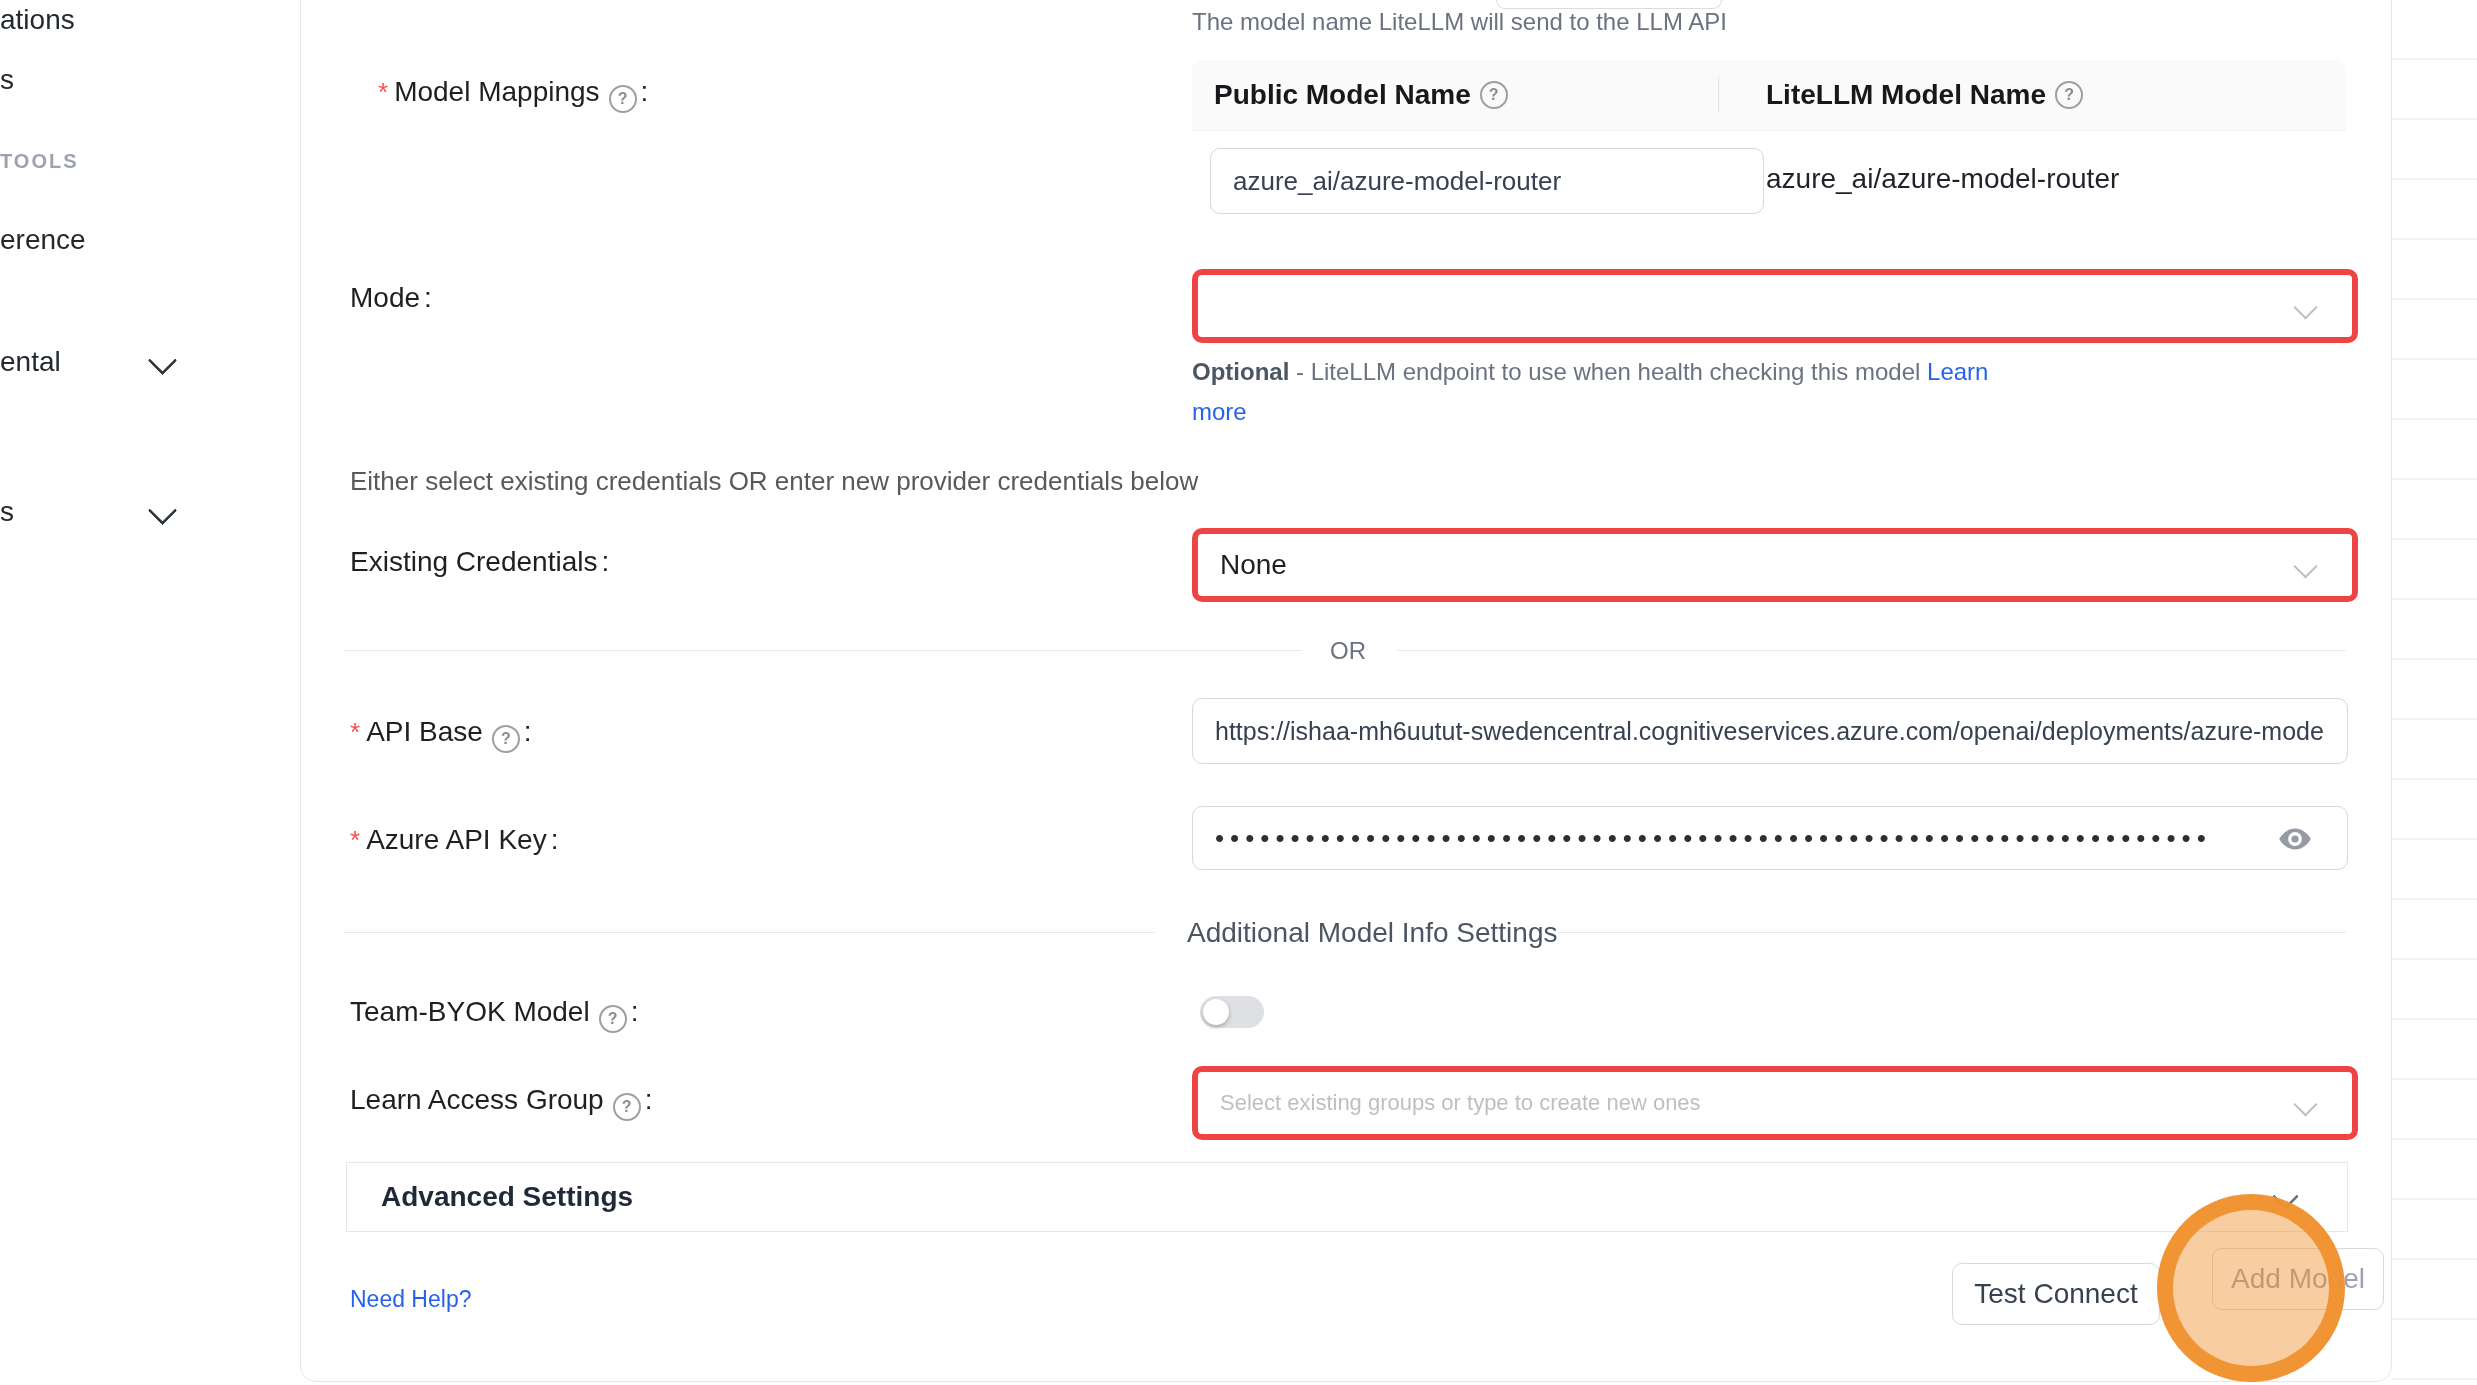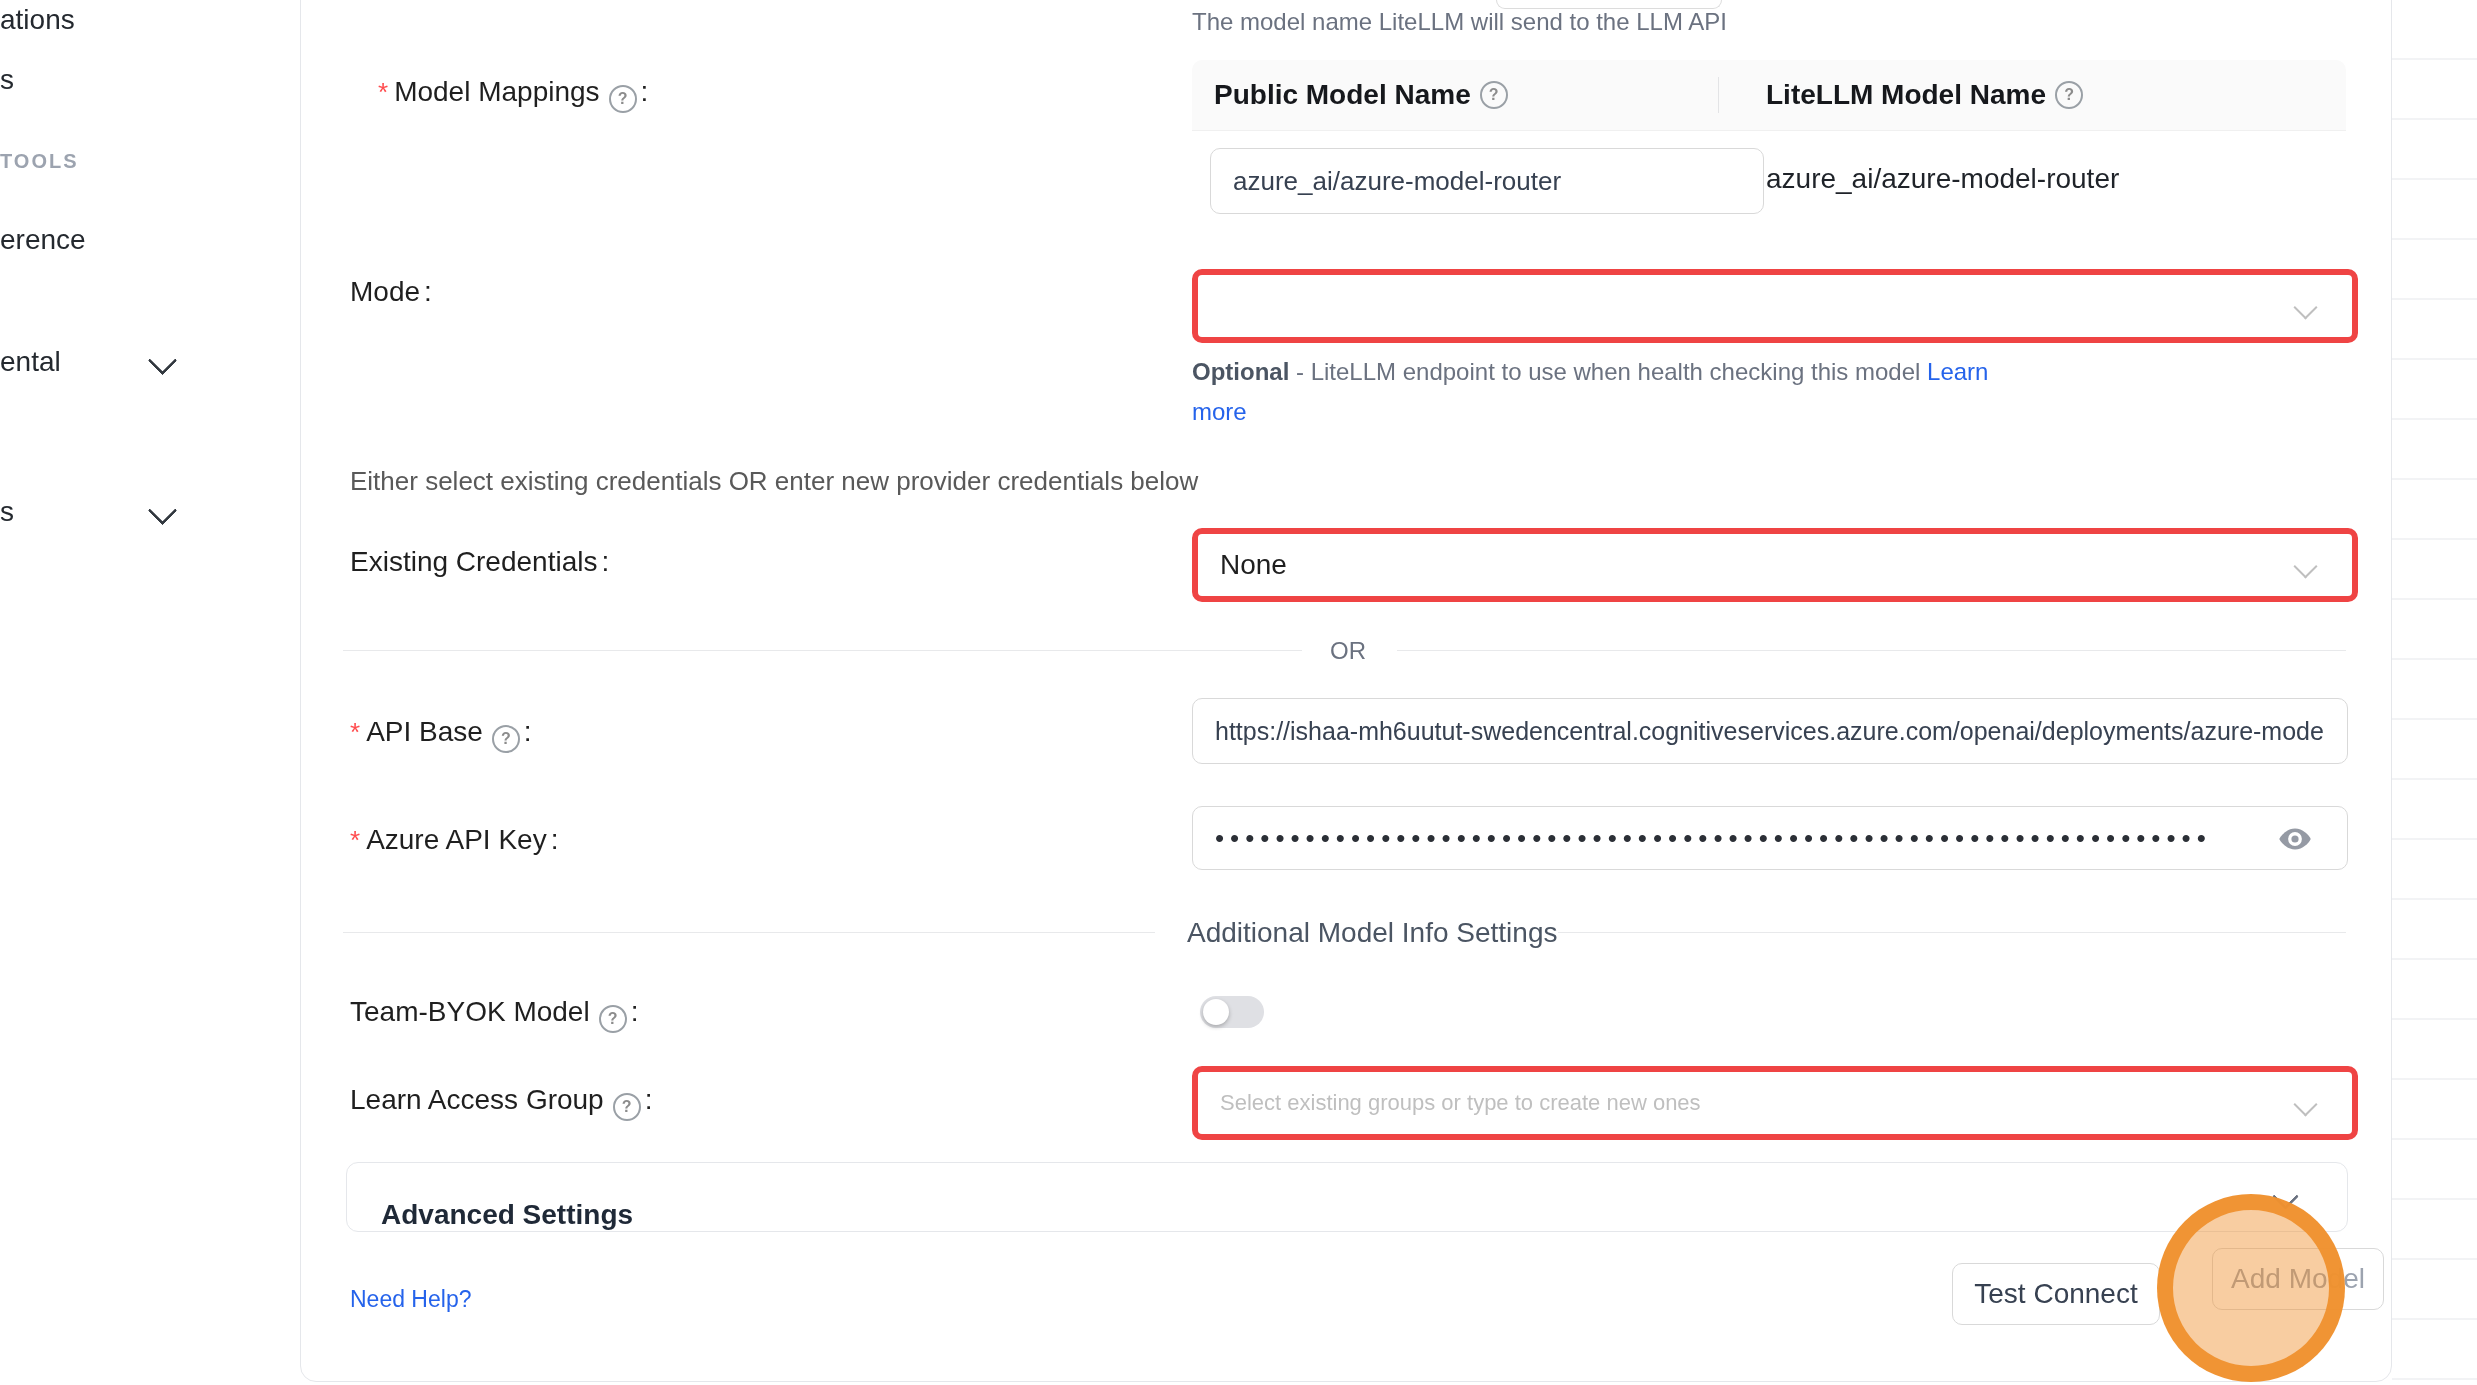--- a/index.html
+++ b/index.html
@@ -48,21 +48,21 @@
 
   .divider-line{position:absolute;height:1px;background:#e8e9eb;}
   .divider-text{position:absolute;font-size:24px;color:#6b7280;}
   .divider-title{position:absolute;font-size:28px;color:#4b5563;}
 
   .toggle{position:absolute;left:1200px;top:996px;width:64px;height:32px;border-radius:16px;background:#dfe0e4;}
   .toggle .knob{position:absolute;left:3px;top:3px;width:26px;height:26px;border-radius:50%;background:#fff;
     box-shadow:0 2px 4px rgba(0,0,0,0.25);}
 
   .adv-panel{position:absolute;left:346px;top:1162px;width:2000px;height:68px;border:1px solid #e5e7eb;
-    border-radius:12px;background:#fff;display:flex;align-items:flex-end;}
+    border-radius:0;background:#fff;display:flex;align-items:center;}
   .adv-title{font-size:28px;font-weight:700;color:#1f2937;margin-left:34px;}
   .adv-chev{position:absolute;right:52px;top:24px;width:16px;height:16px;border-right:3px solid #6b7280;
     border-bottom:3px solid #6b7280;transform:rotate(45deg);border-radius:2px;}
 
   .btn{position:absolute;height:60px;border:1px solid #d9d9d9;border-radius:10px;background:#fff;
     display:flex;align-items:center;justify-content:center;font-size:28px;}
   .btn-default{color:#374151;}
   .btn-disabled{color:#9ca3af;}
 
   .annot-circle{position:absolute;left:2157px;top:1194px;width:188px;height:188px;border-radius:50%;
@@ -113,21 +113,21 @@
         <span>LiteLLM Model Name</span>
         <span class="qicon">?</span>
       </div>
     </div>
     <div class="tbody">
       <div class="input-box" style="left:18px;top:17px;width:530px;height:64px;padding-left:22px;">azure_ai/azure-model-router</div>
       <div class="abs" style="left:574px;top:32px;font-size:28px;color:#1f2329;">azure_ai/azure-model-router</div>
     </div>
   </div>
 
-  <div class="label" style="left:350px;top:276px;">
+  <div class="label" style="left:350px;top:282px;">
     <span>Mode</span><span class="colon">:</span>
   </div>
   <div class="select-box" style="top:269px;">
     <span style="margin-left:22px;"></span>
     <span class="sel-chev"></span>
   </div>
   <div class="abs" style="left:350px;top:466px;font-size:26px;color:#595959;">Either select existing credentials OR enter new provider credentials below</div>
 
   <div class="abs helper" style="left:1192px;top:352px;width:840px;line-height:40px;">
     <span style="font-weight:700;color:#4b5563;">Optional</span><span> - LiteLLM endpoint to use when health checking this model </span><span class="link">Learn more</span>

